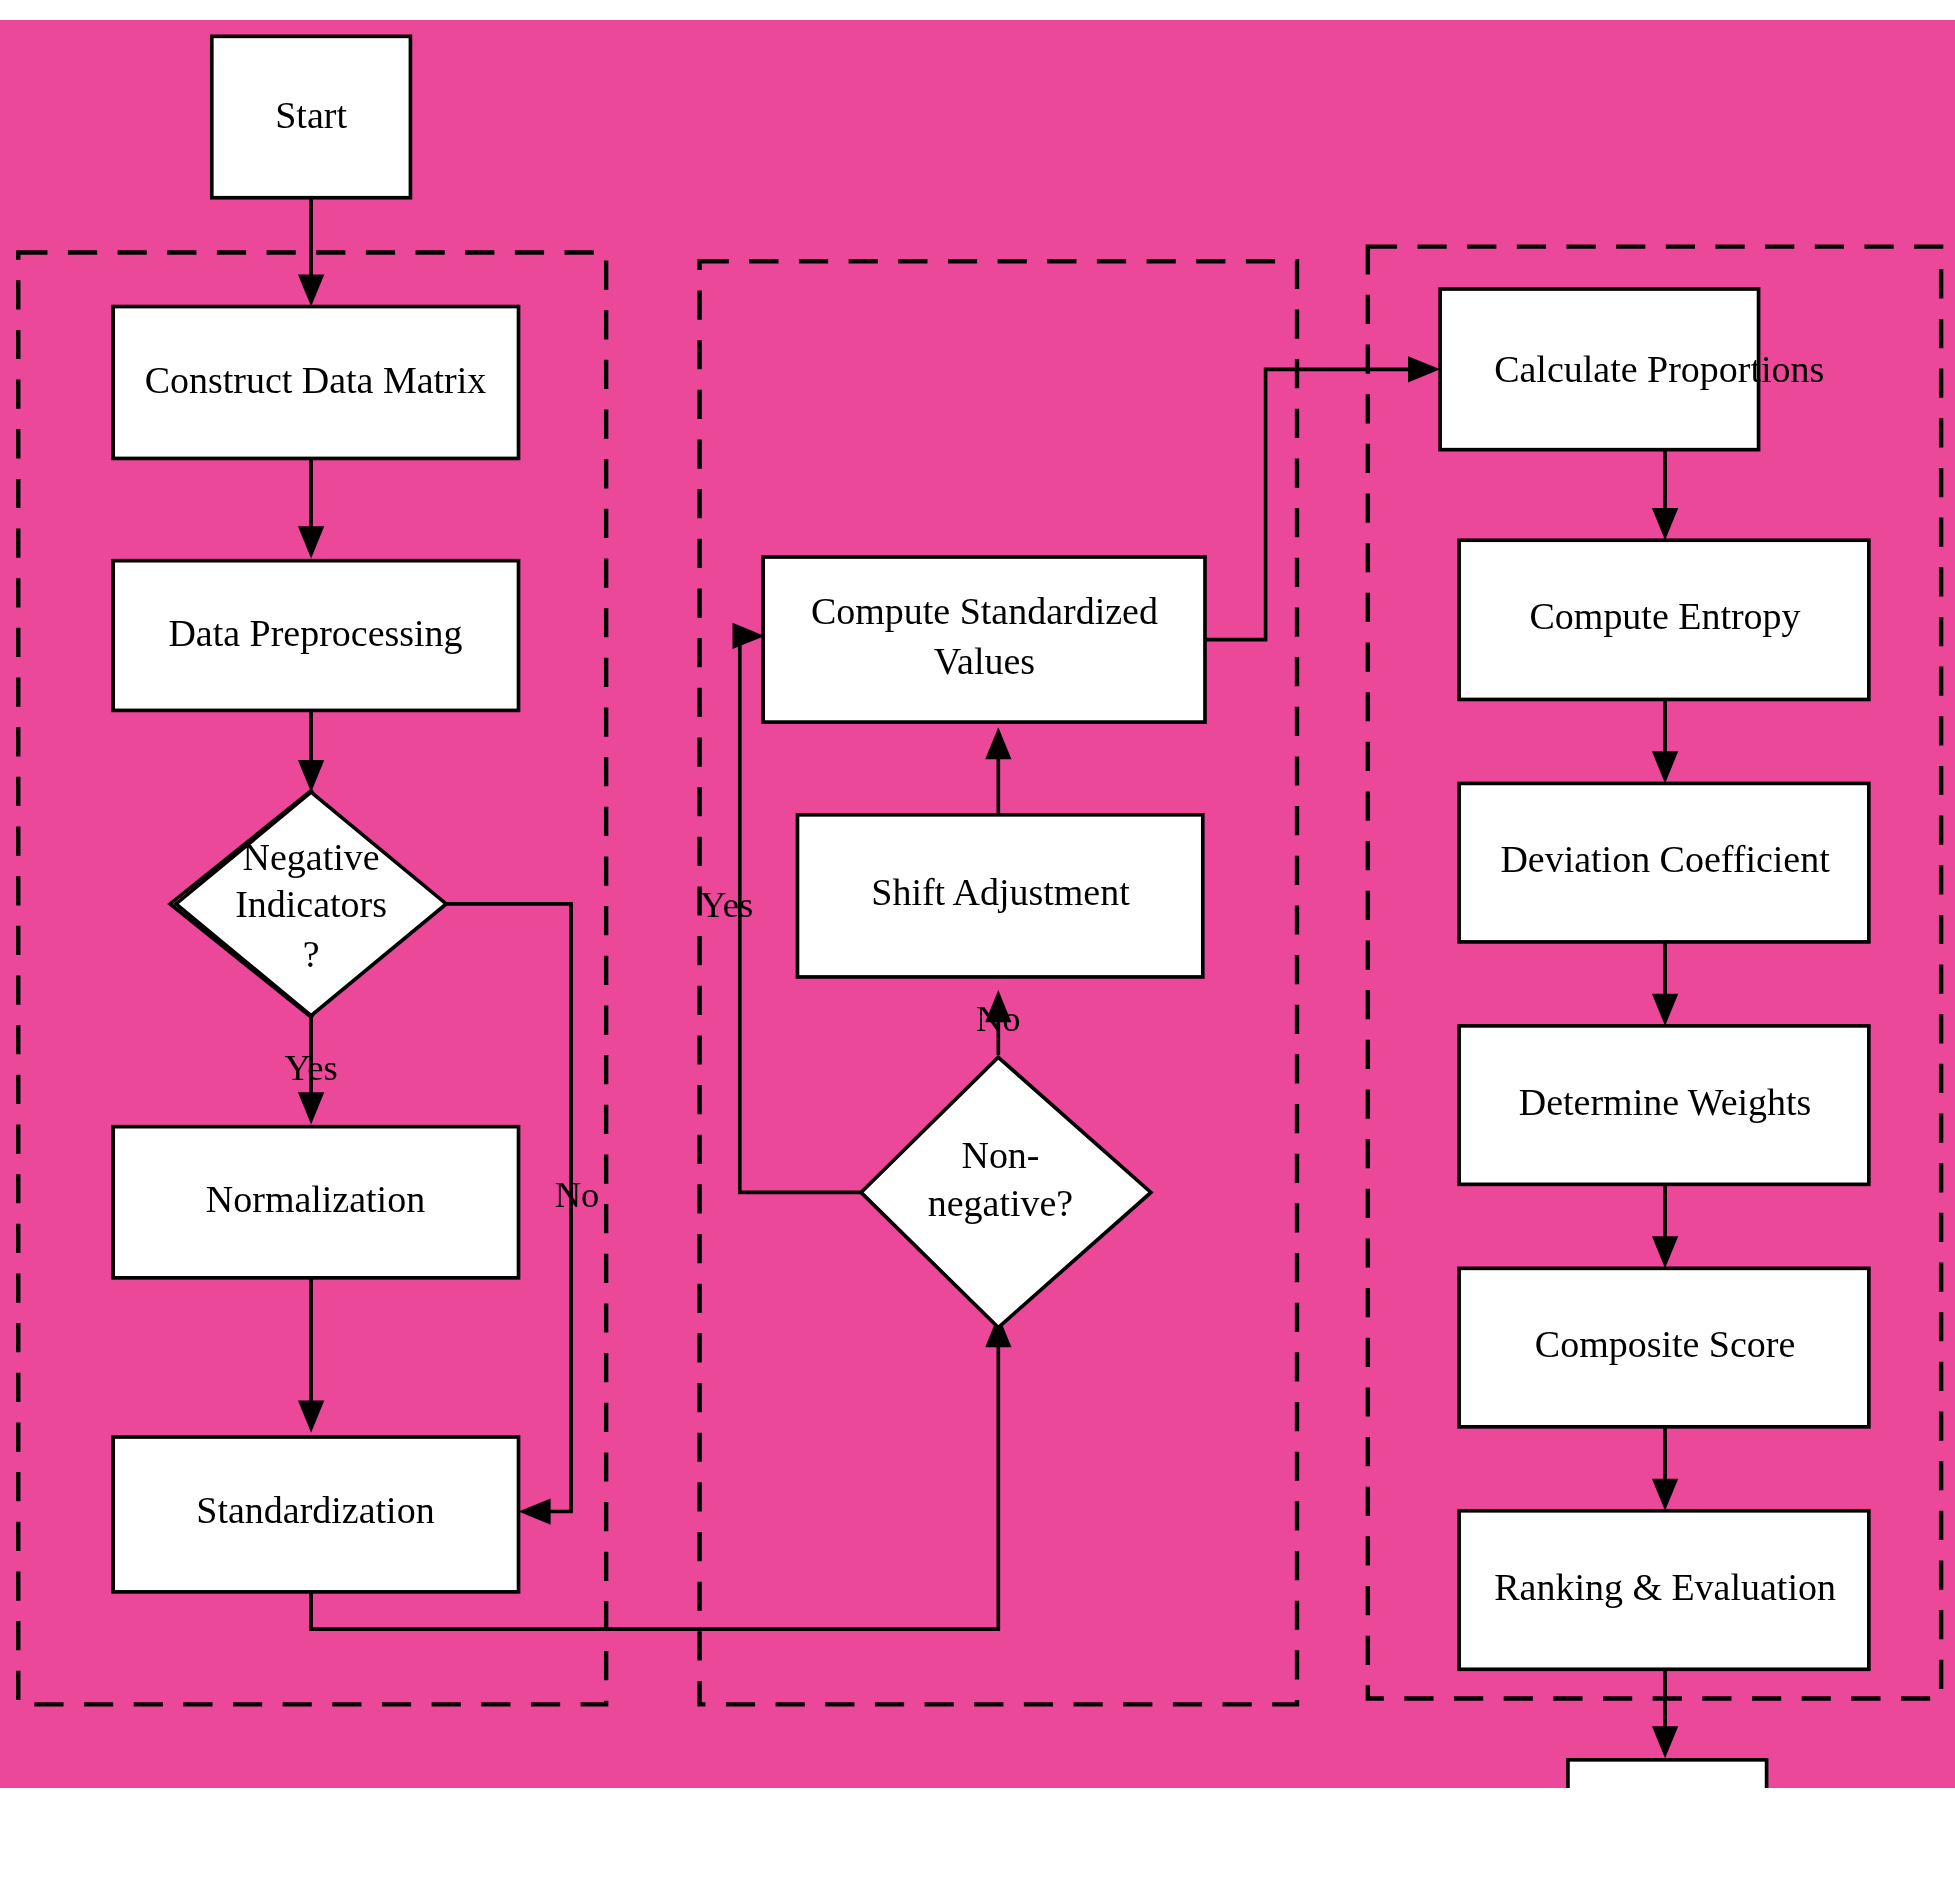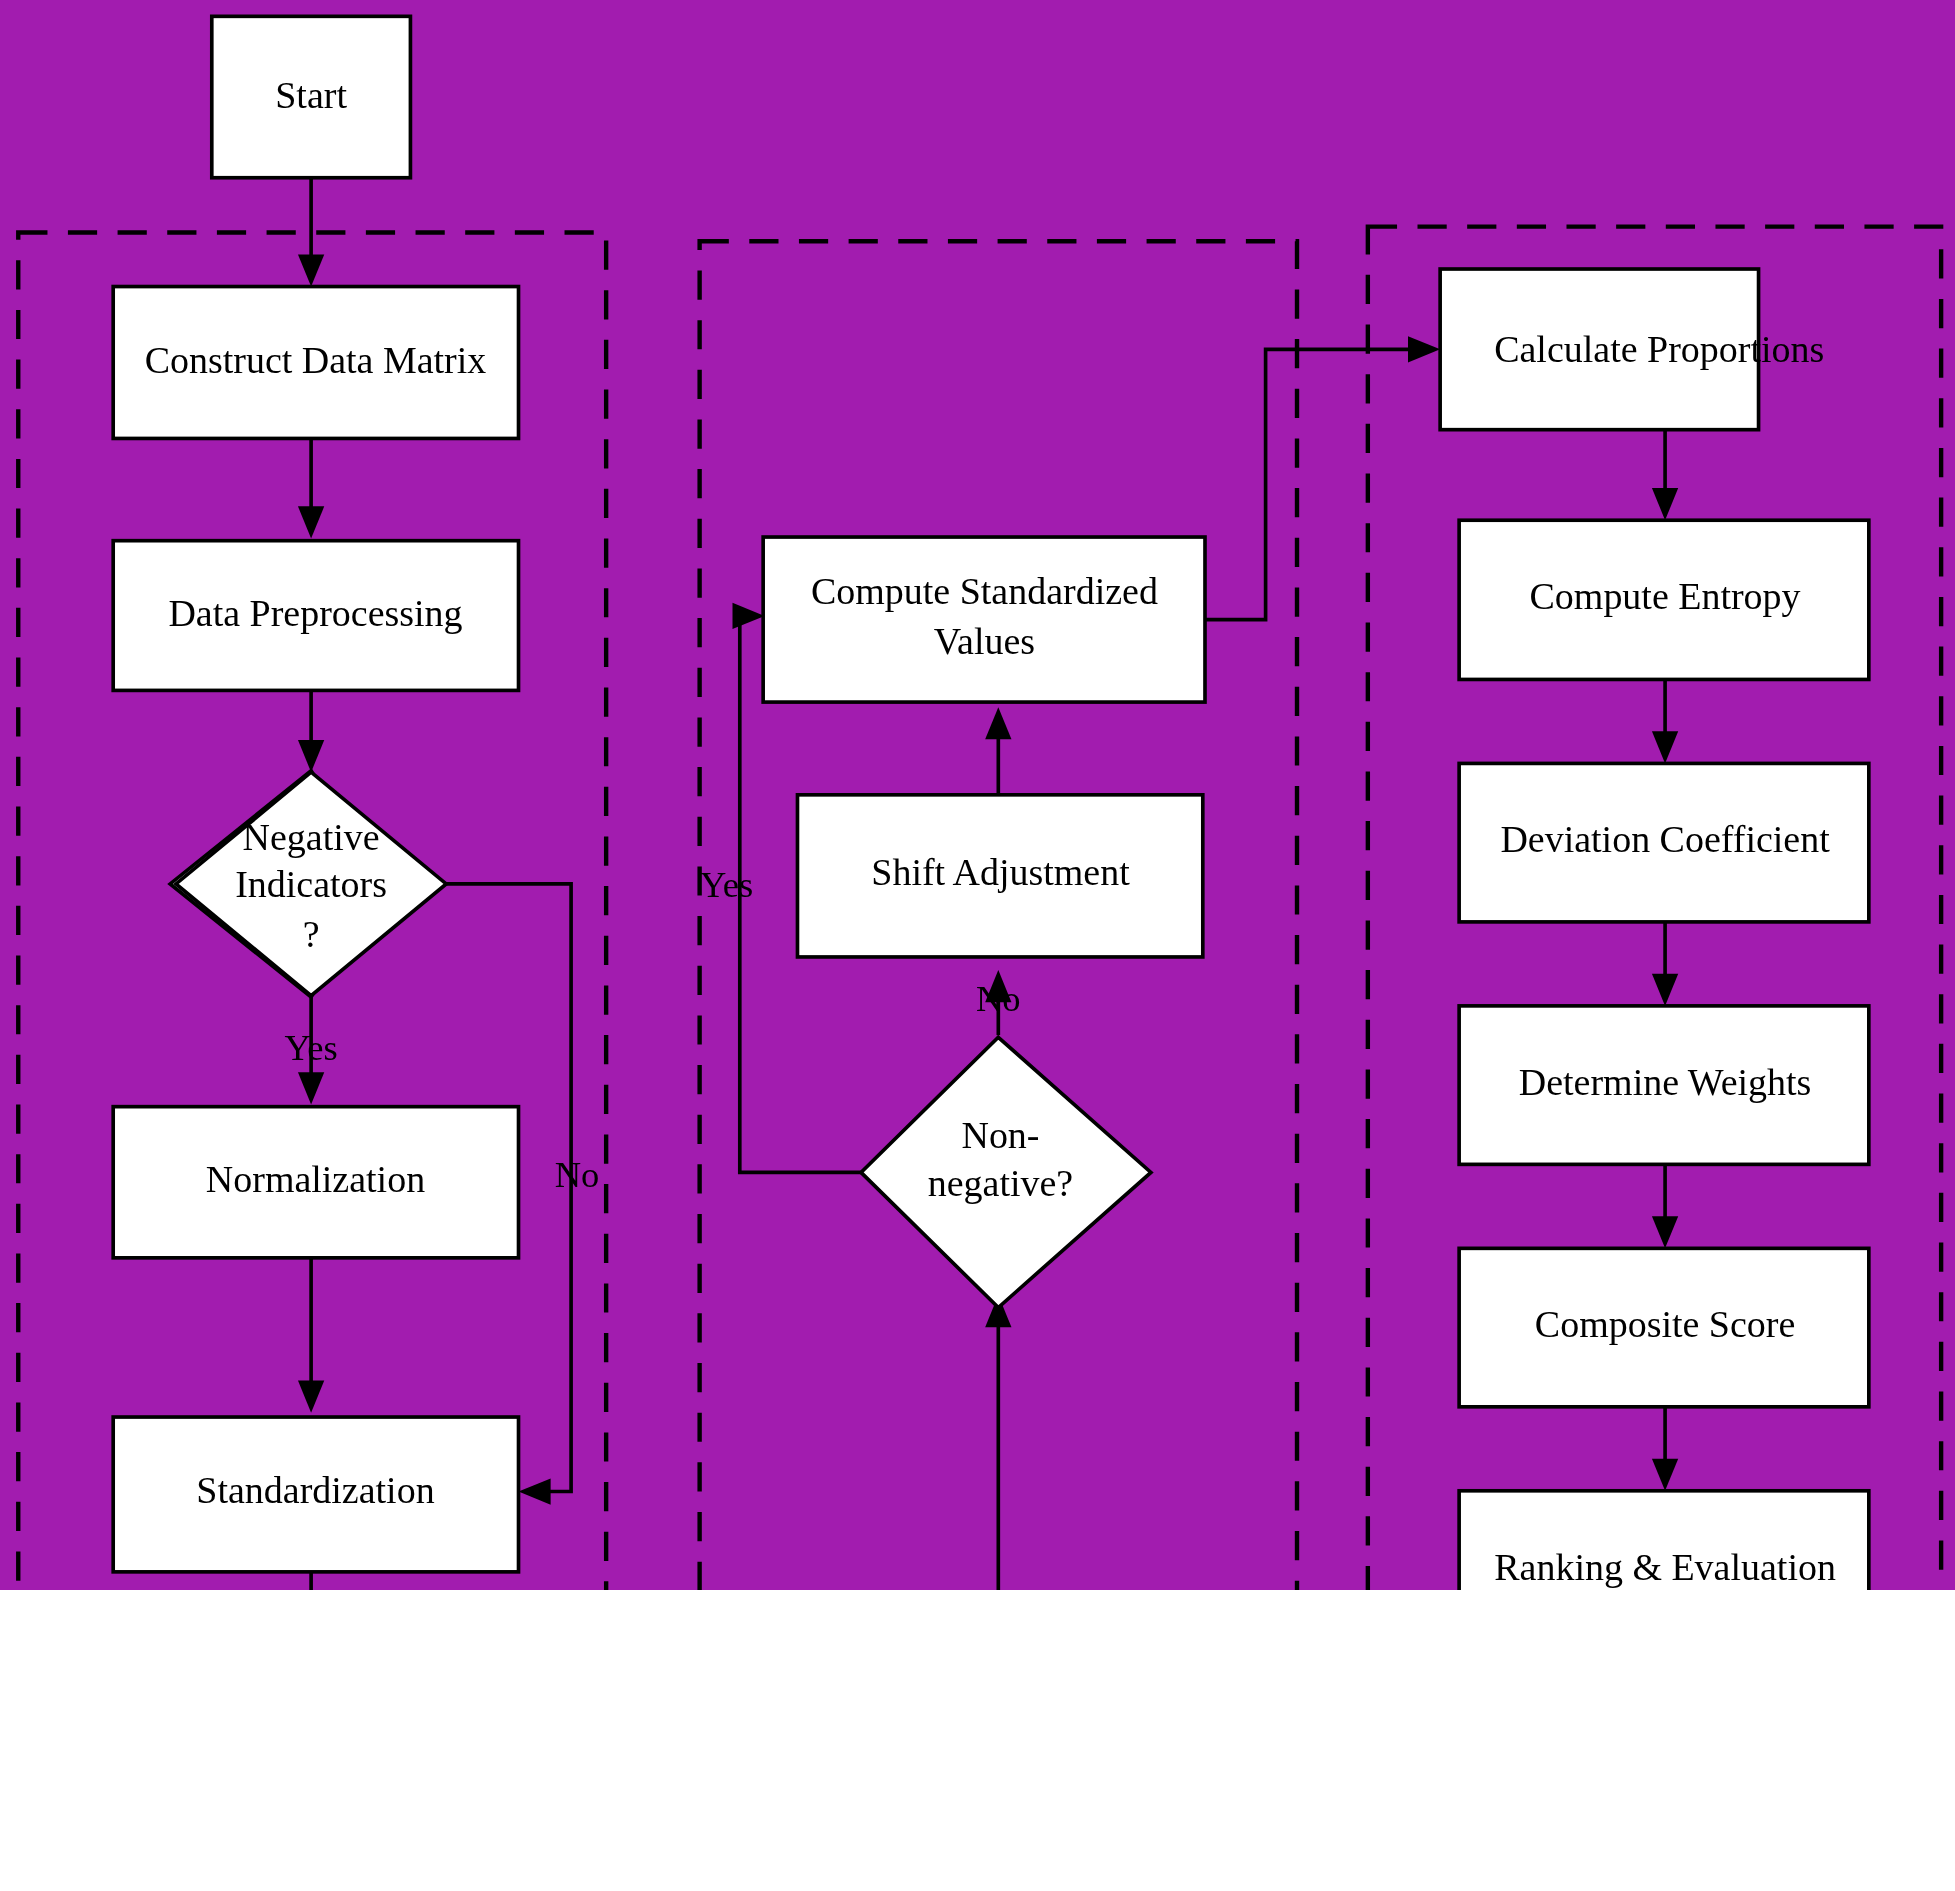--- a/index.html
+++ b/index.html
@@ -4,24 +4,25 @@
 <title>Entropy Weight Method Flowchart</title>
 <style>
   html, body {
     margin: 0;
     padding: 0;
     background: #ffffff;
   }
   #diagram-root {
     position: relative;
     width: 1955px;
-    height: 1590px;
-    background: #a21caf;
+    height: 1768px;
+    background: #ec4899;
     font-family: "Liberation Serif", "DejaVu Serif", serif;
     overflow: hidden;
+    margin-top: 20px;
   }
   svg.flow {
     display: block;
     width: 1955px;
     height: 1892px;
   }
   .node-rect {
     fill: #ffffff;
     stroke: #000000;
     stroke-width: 5;

